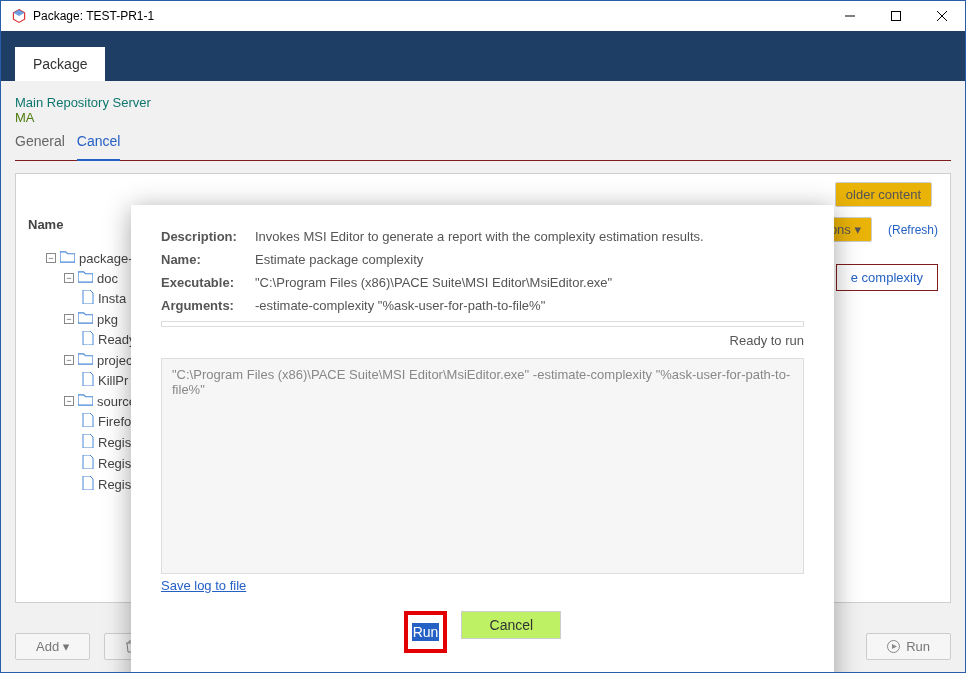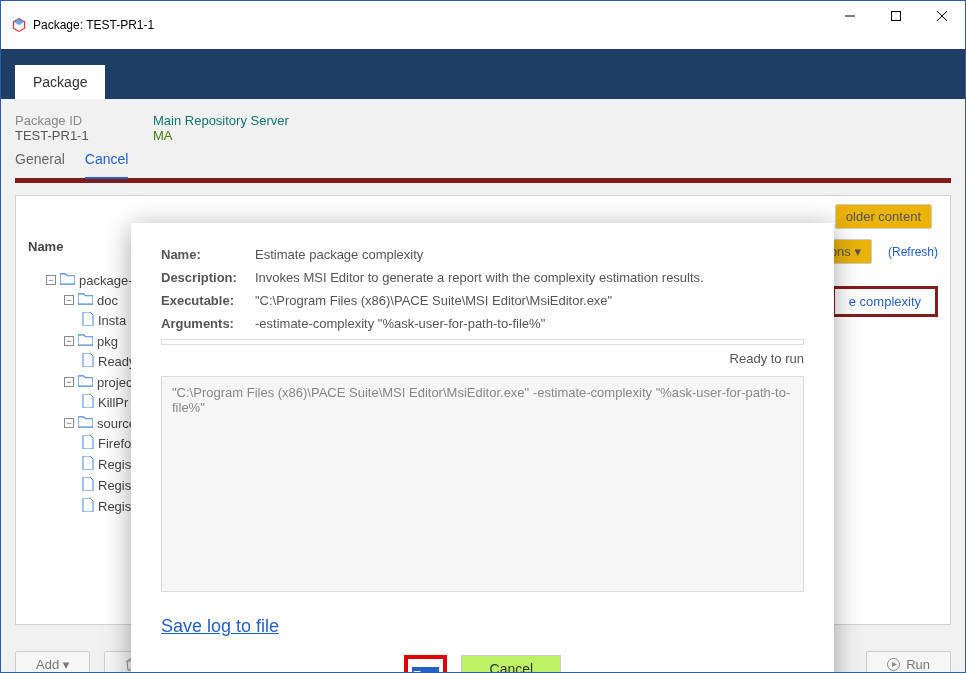--- a/index.html
+++ b/index.html
@@ -1,72 +1,72 @@
 <!DOCTYPE html>
 <html><head>
 <meta charset="utf-8">
 <style>
   * { box-sizing: border-box; }
   html, body { margin:0; padding:0; font-family: "Segoe UI", Arial, sans-serif; font-size:13px; color:#333; }
   body { width:966px; height:673px; overflow:hidden; background:#fff; border:1px solid #2a5ea9; position:relative; }
 
   
-  .titlebar { height:48px; background:#fff; display:flex; align-items:center; padding:0 4px; position:relative; }
+  .titlebar { height:30px; background:#fff; display:flex; align-items:center; padding:0 4px; position:relative; }
   .titlebar .logo { width:16px; height:16px; margin:0 6px; display:inline-flex; }
   .titlebar .title { font-size:12px; color:#000; }
   .winctrls { position:absolute; right:0; top:0; display:flex; }
   .winctrls .wbtn { width:46px; height:30px; display:flex; align-items:center; justify-content:center; }
   .winctrls svg { width:10px; height:10px; stroke:#000; }
 
   
   .bluebar { height:50px; background:#1f3e65; display:flex; align-items:flex-end; padding-left:14px; }
   .toptab { background:#fff; padding:9px 18px; font-size:14px; color:#333; }
 
   
   .content { background:#f1f1f1; height:593px; padding:14px 14px 10px 14px; position:relative; }
   .label-col { width:110px; color:#8a8a8a; font-size:13px; }
 
-  .subtabs { display:flex; gap:20px; border-bottom:5px solid #7f1d1d; margin-top:6px; }
+  .subtabs { display:flex; gap:12px; border-bottom:1px solid #7f1d1d; margin-top:6px; }
   .subtab { padding:2px 0 10px 0; color:#666; font-size:14px; cursor:pointer; }
   .subtab.active { color:#2561c4; border-bottom:2px solid #2561c4; margin-bottom:-1px; }
 
   .panel { background:#fff; border:1px solid #d0d0d0; height:430px; margin-top:12px; position:relative; }
   .panel-header { display:flex; justify-content:space-between; padding:8px 12px 6px 12px; }
   .folder-content-btn, .name-ops-btn { border:1px solid #ccc; border-radius:2px; font-size:13px; padding:4px 10px; color:#555; background:#eab308; }
   .folder-content-btn { margin-right:6px; }
 
   .tree-header { display:flex; padding:4px 12px 6px 12px; justify-content:space-between; }
   .tree-header .nh { font-weight:600; color:#444; }
   .refresh { color:#2561c4; font-size:12px; }
 
   .tree { padding:0 12px; font-size:13px; color:#444; }
   .tree ul { list-style:none; margin:0; padding-left:18px; }
   .tree li { padding:2px 0; display:flex; align-items:center; gap:4px; }
   .tree li span.expander { width:10px; height:10px; border:1px solid #888; display:inline-flex; align-items:center; justify-content:center; font-size:9px; line-height:8px; color:#555; }
   .tree .folder-icon svg { width:15px; height:13px; }
   .tree .file-icon svg { width:12px; height:14px; }
 
-  .estimate-btn { position:absolute; right:12px; top:90px; border:3px solid #7f1d1d; color:#2561c4; background:#fff; padding:5px 14px; font-size:13px;text-align:center; }
+  .estimate-btn { position:absolute; right:12px; top:90px; border:1px solid #7f1d1d; color:#2561c4; background:#fff; padding:5px 14px; font-size:13px;text-align:center; }
 
   .bottombar { display:flex; align-items:center; gap:14px; justify-content:flex-start; position:absolute; left:14px; right:14px; bottom:14px; }
   .bbtn { border:1px solid #ccc; border-radius:2px; font-size:13px; padding:5px 20px; color:#777; background:#f6f6f6; display:inline-flex; align-items:center; gap:6px;text-align:center; }
   .bbtn.run { margin-left:auto; }
   .pkgloc { color:#777; font-size:12px; }
   .pkgloc a { color:#2561c4; text-decoration:none; }
 
   
   .modal { position:absolute; top:124px; left:130px; width:703px; height:497px; background:#fff; box-shadow:0 4px 25px rgba(0,0,0,0.35); padding:24px 30px 18px 30px; }
   .mrow { display:flex; margin-bottom:8px; font-size:13px; }
   .mrow .ml { width:94px; color:#555; font-weight:600; }
   .mrow .mv { color:#555; flex:1; }
   .progressbar { height:6px; border:1px solid #ddd; background:#fff; margin-top:6px; }
   .ready { text-align:right; font-size:13px; color:#555; margin-top:6px; }
   .logbox { border:1px solid #ddd; background:#f6f6f6; height:216px; margin-top:10px; padding:8px 10px; font-size:13px; color:#888; overflow:auto; position:relative; }
   .logbox::-webkit-scrollbar { width:14px; }
-  .savelog { color:#2561c4; font-size:18px; display:inline-block; margin-top:24px; }
+  .savelog { color:#2561c4; font-size:13px; display:inline-block; margin-top:4px; }
   .modal-buttons { display:flex; justify-content:center; gap:14px; margin-top:18px; }
   .btn { width:100px; height:28px; border:1px solid #ccc; background:#bef264; font-size:14px; text-align:center; line-height:26px; cursor:pointer; }
   .btn.primary { background:#2561c4; border-color:#2561c4; color:#fff; }
   .redbox { border:4px solid #e30000; padding:4px; display:inline-block; }
 </style>
 </head>
 <body>
 
 <div class="titlebar">
   <span class="logo">
@@ -96,24 +96,20 @@
   </div>
 </div>
 
 <div class="bluebar">
   <div class="toptab">Package</div>
 </div>
 
 <div class="content">
   <div style="display:flex; gap:28px;">
     <div>
-      <div class="label-col">Package ID</div>
-      <div style="color:#555;">TEST-PR1-1</div>
-    </div>
-    <div>
       <div style="color:#0f766e;">Main Repository Server</div>
       <div style="color:#4d7c0f;">MA</div>
     </div>
   </div>
 
   <div class="subtabs">
     <div class="subtab">General</div>
     <div class="subtab active">Cancel</div>
   </div>
 
@@ -240,26 +236,26 @@
       <svg width="13" height="13" viewBox="0 0 13 13">
           <circle cx="6.5" cy="6.5" r="6" fill="none" stroke="#888"></circle>
           <polygon points="5,4 10,6.5 5,9" fill="#888"></polygon>
         </svg>
       <span>Run</span>
     </span>
   </div>
 
   <div class="modal">
     <div class="mrow">
+        <span class="ml">Description:</span>
+        <span class="mv">Invokes MSI Editor to generate a report with the complexity estimation results.</span>
+      </div>
+    <div class="mrow">
         <span class="ml">Name:</span>
         <span class="mv">Estimate package complexity</span>
-      </div>
-    <div class="mrow">
-        <span class="ml">Description:</span>
-        <span class="mv">Invokes MSI Editor to generate a report with the complexity estimation results.</span>
       </div>
     <div class="mrow">
         <span class="ml">Executable:</span>
         <span class="mv">"C:\Program Files (x86)\PACE Suite\MSI Editor\MsiEditor.exe"</span>
       </div>
     <div class="mrow">
         <span class="ml">Arguments:</span>
         <span class="mv">-estimate-complexity "%ask-user-for-path-to-file%"</span>
       </div>
     <div class="progressbar"></div>

